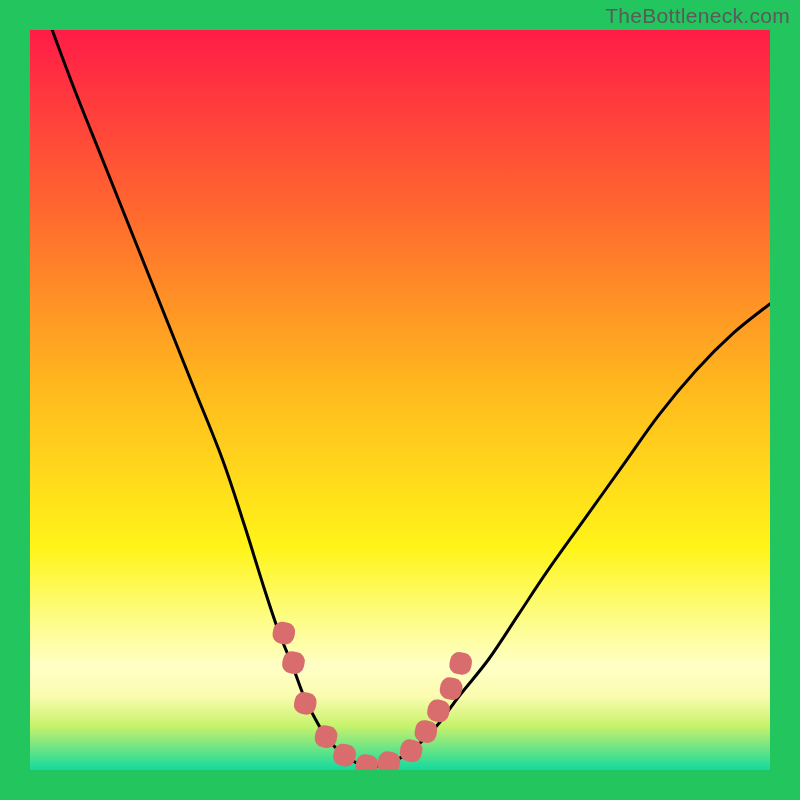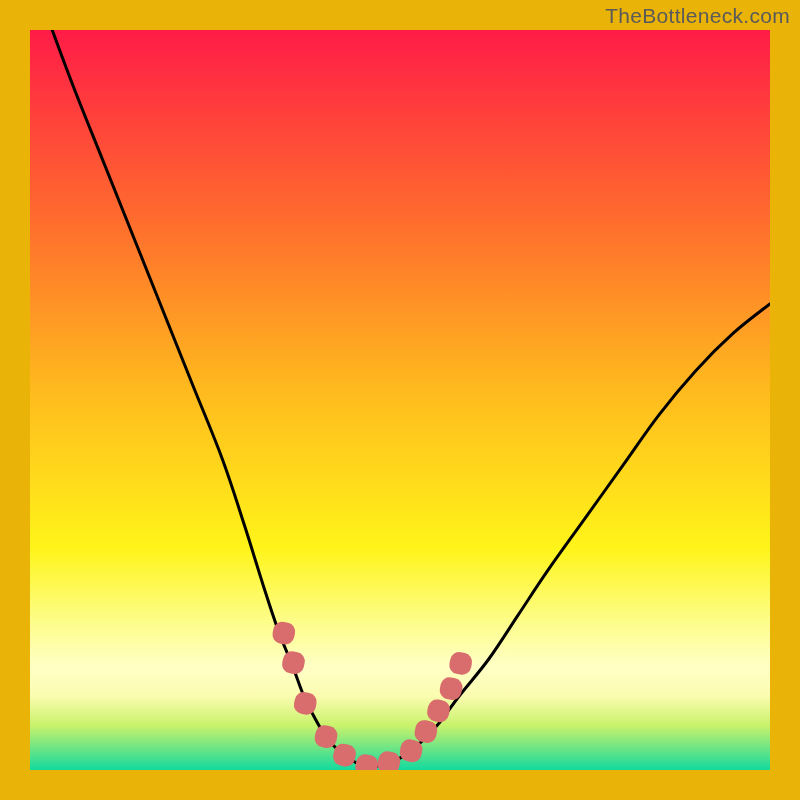--- a/index.html
+++ b/index.html
@@ -7,21 +7,21 @@
     padding: 0;
     width: 800px;
     height: 800px;
     background: #000;
     overflow: hidden;
     font-family: Arial, sans-serif;
   }
   .outer {
     width: 800px;
     height: 800px;
-    background: #eab308;
+    background: #22c55e;
     position: relative;
   }
   .plot-area {
     position: absolute;
     left: 30px;
     top: 30px;
     width: 740px;
     height: 740px;
   }
   .watermark {

